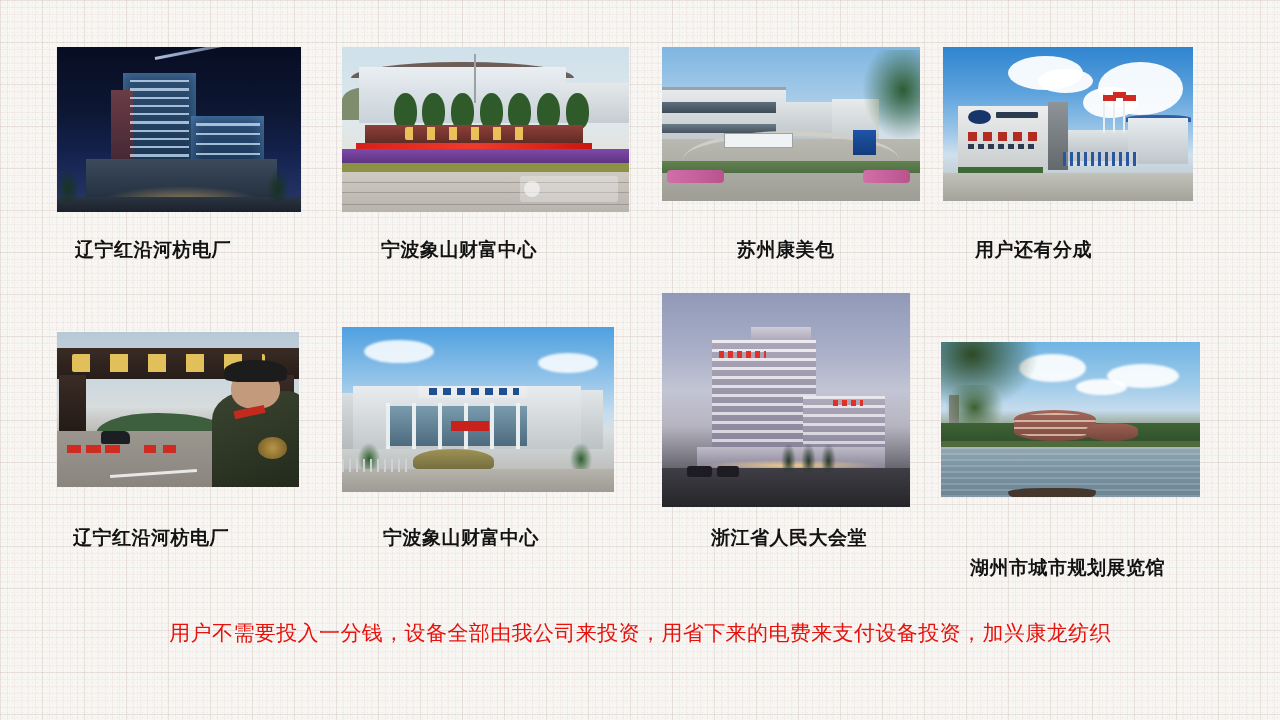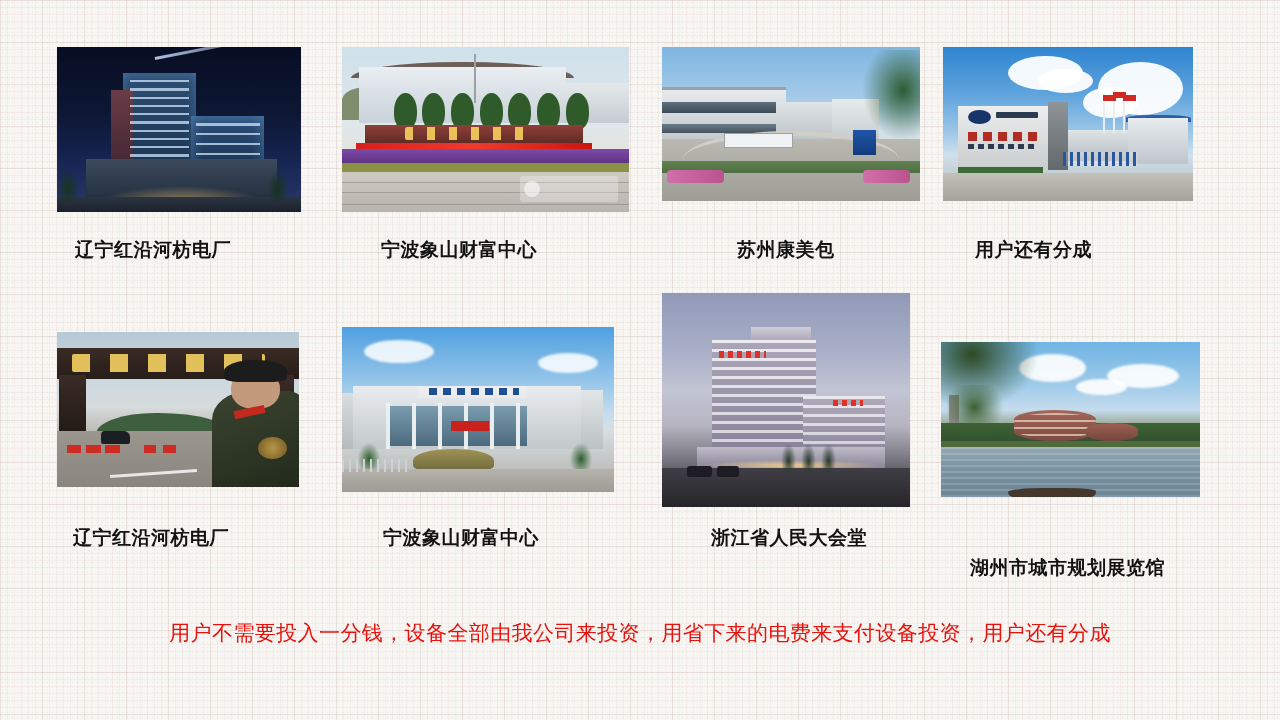--- a/index.html
+++ b/index.html
@@ -419,13 +419,13 @@
         <div class="lake"></div>
         <div class="refl"></div>
         <div class="boat"></div>
       </div>
     </div>
     <div class="caption" style="left:970px; top:536px;margin-top:20px;">湖州市城市规划展览馆</div>
   </div>
 
 </div>
 
-<div class="tagline">用户不需要投入一分钱，设备全部由我公司来投资，用省下来的电费来支付设备投资，用户还有分成</div>
+<div class="tagline">用户不需要投入一分钱，设备全部由我公司来投资，用省下来的电费来支付设备投资，加兴康龙纺织</div>
 
 </body></html>

